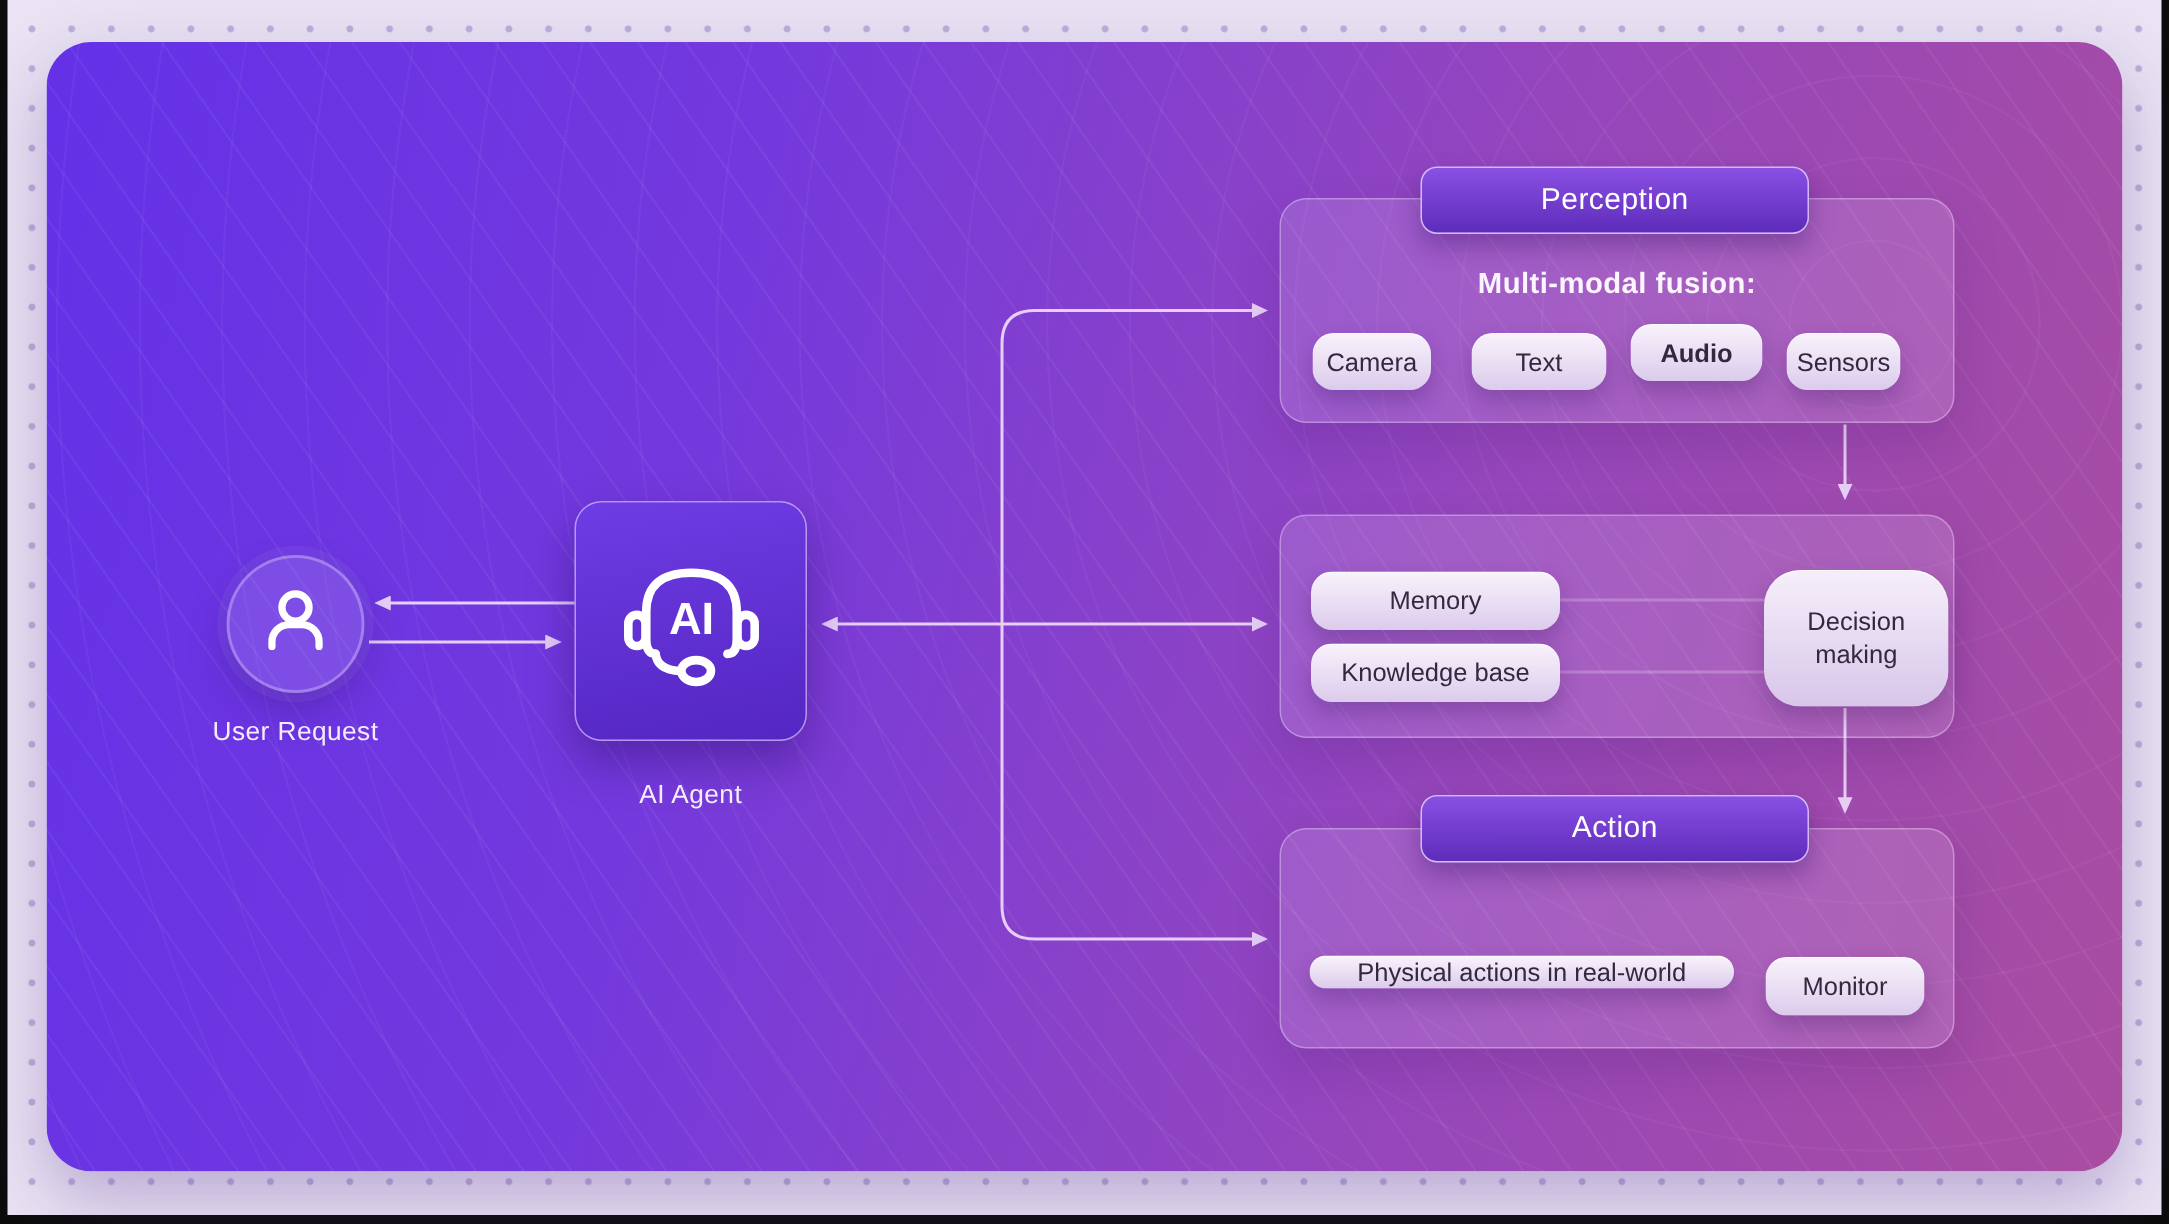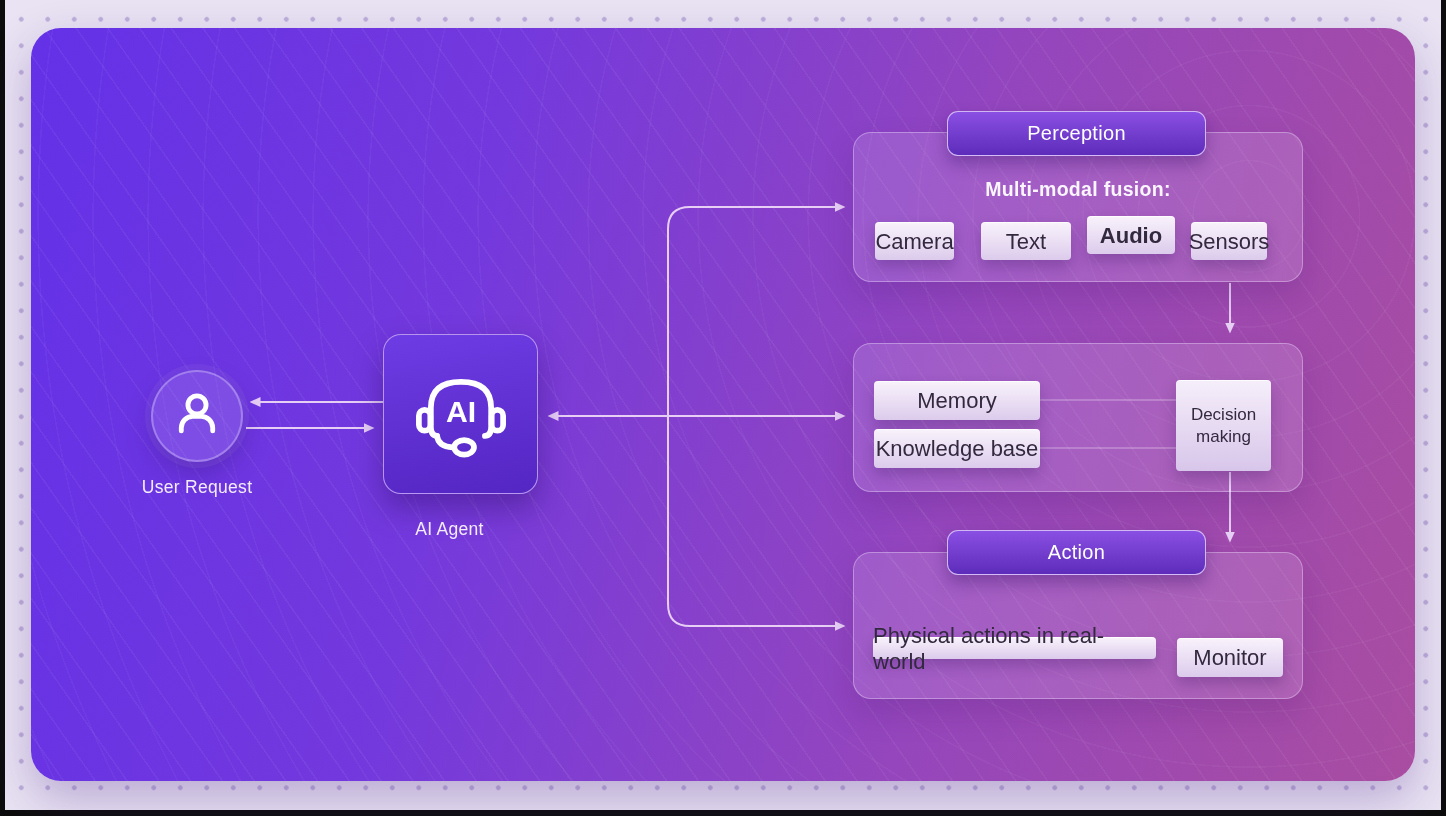--- a/index.html
+++ b/index.html
@@ -62,29 +62,29 @@
     box-shadow:0 8px 16px rgba(48,14,100,0.35);
     display:flex; align-items:center; justify-content:center;
     color:#ffffff; font-size:20px; font-weight:400; letter-spacing:0.3px; }
   .badge.perception { top:111px; }
   .badge.cognition  { top:321px; }
   .badge.action     { top:530px; }
 
   .panel-heading { position:absolute; left:853px; width:450px; text-align:center;
     color:#faf5ff; font-size:19.5px; font-weight:600; letter-spacing:0.3px; z-index:2; }
 
-  .chip { position:absolute; z-index:2; border-radius:4px;
+  .chip { position:absolute; z-index:2; border-radius:14px;
     background:linear-gradient(180deg,#f8f2fb 0%, #dccbec 100%);
     border-top:1px solid rgba(255,255,255,0.95);
     box-shadow:0 7px 14px rgba(58,20,95,0.28);
     display:flex; align-items:center; justify-content:center;
-    color:#33293f; font-size:22px; font-weight:500; }
+    color:#33293f; font-size:17px; font-weight:500; }
 
-  .decision-box { position:absolute; left:1176px; top:380px; width:95px; height:91px;
-    z-index:2; border-radius:4px;
+  .decision-box { position:absolute; left:1176px; top:380px; width:123px; height:91px;
+    z-index:2; border-radius:24px;
     background:linear-gradient(180deg,#f5eefa 0%, #d8c6ea 100%);
     border-top:1px solid rgba(255,255,255,0.95);
     box-shadow:0 8px 16px rgba(58,20,95,0.28);
     display:flex; flex-direction:column; align-items:center; justify-content:center;
     color:#33293f; font-size:17px; font-weight:500; line-height:1.3; }
 
   .faint-link { position:absolute; height:2px; background:rgba(255,255,255,0.22); z-index:1; }
 </style>
 </head>
 <body>
@@ -131,21 +131,21 @@
       <svg width="104" height="104" viewBox="0 0 100 100" fill="none" stroke="#ffffff" stroke-width="5.5" stroke-linecap="round" stroke-linejoin="round">
         <path d="M27,73 Q21,73 21,64 L21,46 Q21,21 50,21 Q79,21 79,46 L79,64 Q79,73 73,73"></path>
         <rect x="9.5" y="48" width="11" height="20" rx="5.5"></rect>
         <rect x="79.5" y="48" width="11" height="20" rx="5.5"></rect>
         <path d="M27,73 Q28,83 42,84"></path>
         <ellipse cx="53" cy="84" rx="9.5" ry="7"></ellipse>
         <text x="50" y="60" text-anchor="middle" stroke="none" fill="#ffffff" font-family="Liberation Sans, sans-serif" font-size="29" font-weight="bold">AI</text>
       </svg>
     </span>
   </div>
-  <div class="node-label" style="left:372px; top:519px; width:155px;">AI Agent</div>
+  <div class="node-label" style="left:383px; top:519px; width:155px;">AI Agent</div>
 
   <div class="panel perception"></div>
   <div class="badge perception">
     <span>Perception</span>
   </div>
   <div class="panel-heading" style="top:178px;">Multi-modal fusion:</div>
   <div class="chip" style="left:875px; top:222px; width:79px; height:38px;">Camera</div>
   <div class="chip" style="left:981px; top:222px; width:90px; height:38px;">Text</div>
   <div class="chip" style="left:1087px; top:216px; width:88px; height:38px;font-weight:bold;">Audio</div>
   <div class="chip" style="left:1191px; top:222px; width:76px; height:38px;">Sensors</div>

